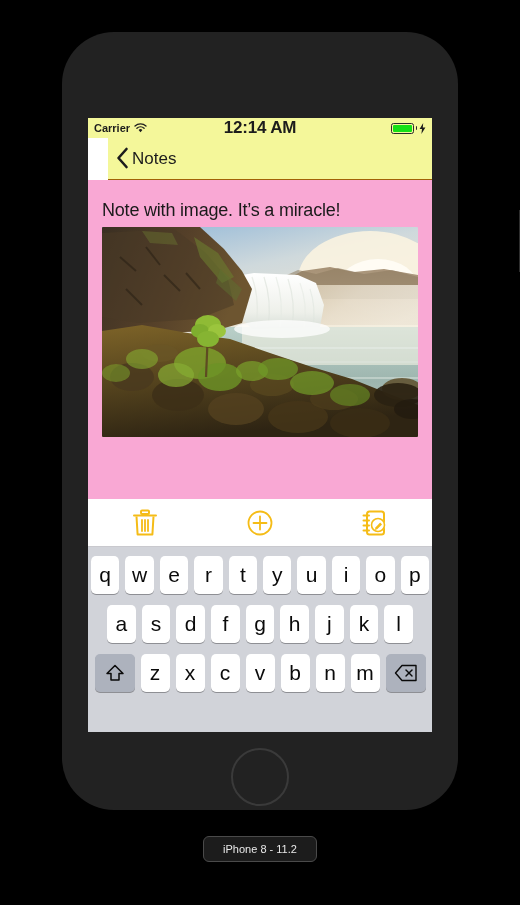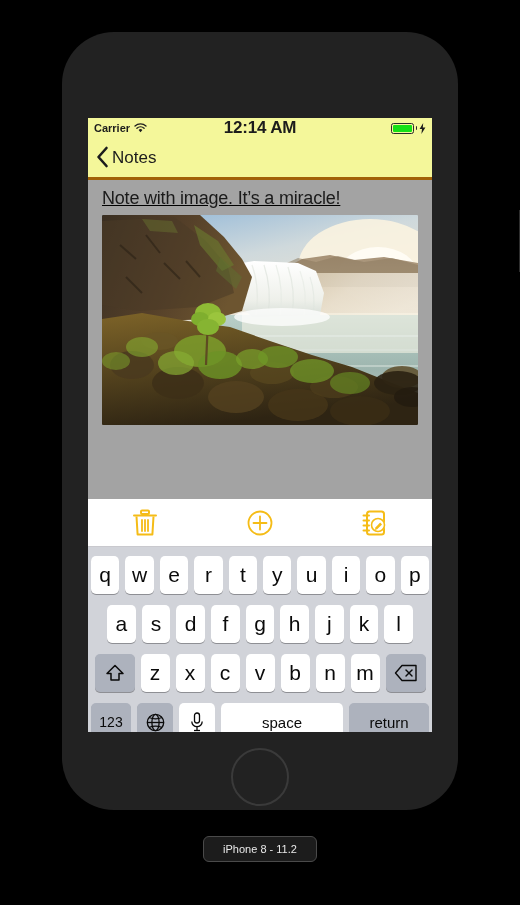--- a/index.html
+++ b/index.html
@@ -89,39 +89,40 @@
   .battery-fill { width: 100%; height: 100%; background: #14e016; border-radius: 1px; }
   .battery-nub { width: 1.5px; height: 4px; background: #2a2a2a; border-radius: 0 1px 1px 0; }
 
   
   #nav-bar {
     height: 42px;
     background: #f4f79a;
     display: flex;
     align-items: center;
     padding-left: 8px;
-    border-bottom: 3px solid #a16207;
+    border-bottom: 1px solid #a16207;
+    margin-left: 20px;
   }
   #back-button {
     display: flex;
     align-items: center;
     gap: 3px;
     cursor: pointer;
   }
   #back-chevron {
     font-size: 22px;
     font-weight: bold;
     color: #1c1c1c;
     line-height: 1;
     margin-top: -2px;
   }
   #back-label { font-size: 17px; color: #1c1c1c; }
 
   
-  #note-body { background: #a3a3a3; height: 319px; padding: 0 14px; text-decoration: underline; }
+  #note-body { background: #f9a8d4; height: 319px; padding: 12px 14px; }
   #note-title {
     font-size: 18px;
     color: #1a1a1a;
     padding: 8px 0 6px 0;
     letter-spacing: -0.2px;
     white-space: nowrap;
   }
   #note-image {
     width: 316px;
     height: 210px;
@@ -434,39 +435,17 @@
       <div class="key key-letter">m</div>
       <div class="key key-dark" id="key-backspace">
         <svg width="24" height="18" viewBox="0 0 24 18">
           <path d="M8 1.5 H22 V16.5 H8 L1.5 9 Z" stroke="#0a0a0a" stroke-width="1.4" fill="none" stroke-linejoin="round"></path>
           <line x1="12" y1="6" x2="18" y2="12" stroke="#0a0a0a" stroke-width="1.4" stroke-linecap="round"></line>
           <line x1="18" y1="6" x2="12" y2="12" stroke="#0a0a0a" stroke-width="1.4" stroke-linecap="round"></line>
         </svg>
       </div>
     </div>
 
-    <div class="kb-row" id="kb-row-4">
-      <div class="key key-dark" id="key-123">123</div>
-      <div class="key key-dark" id="key-globe">
-        <svg width="19" height="19" viewBox="0 0 19 19">
-          <circle cx="9.5" cy="9.5" r="8.2" stroke="#0a0a0a" stroke-width="1.3" fill="none"></circle>
-          <ellipse cx="9.5" cy="9.5" rx="3.6" ry="8.2" stroke="#0a0a0a" stroke-width="1.3" fill="none"></ellipse>
-          <line x1="1.3" y1="9.5" x2="17.7" y2="9.5" stroke="#0a0a0a" stroke-width="1.3"></line>
-          <path d="M3 4.6 Q9.5 7.2 16 4.6" stroke="#0a0a0a" stroke-width="1.1" fill="none"></path>
-          <path d="M3 14.4 Q9.5 11.8 16 14.4" stroke="#0a0a0a" stroke-width="1.1" fill="none"></path>
-        </svg>
-      </div>
-      <div class="key" id="key-mic">
-        <svg width="14" height="20" viewBox="0 0 14 20">
-          <rect x="4.5" y="1" width="5" height="10" rx="2.5" stroke="#0a0a0a" stroke-width="1.3" fill="none"></rect>
-          <path d="M1.8 9.5 a5.2 5.2 0 0 0 10.4 0" stroke="#0a0a0a" stroke-width="1.3" fill="none"></path>
-          <line x1="7" y1="14.8" x2="7" y2="18.5" stroke="#0a0a0a" stroke-width="1.3"></line>
-          <line x1="4" y1="18.5" x2="10" y2="18.5" stroke="#0a0a0a" stroke-width="1.3"></line>
-        </svg>
-      </div>
-      <div class="key" id="key-space">space</div>
-      <div class="key key-dark" id="key-return">return</div>
-    </div>
 
   </div>
 </div>
 
 <div id="device-label">iPhone 8 - 11.2</div>
 
 </body></html>

